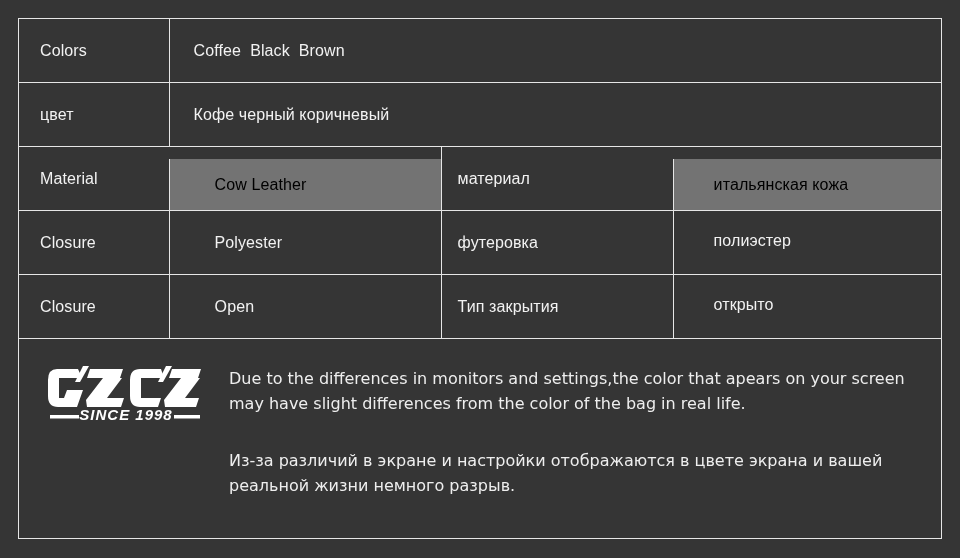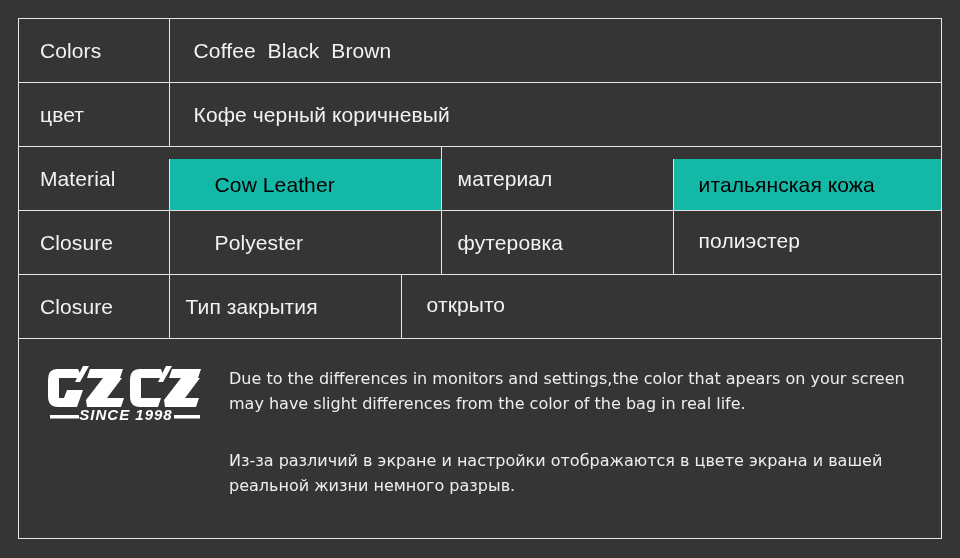--- a/index.html
+++ b/index.html
@@ -41,21 +41,21 @@
     flex: 0 0 64px;
     border-bottom: 1.4px solid #e6e6e6;
     box-sizing: border-box;
   }
 
   .cell {
     display: flex;
     align-items: center;
     box-sizing: border-box;
     color: #f2f2f2;
-    font-size: 21px;
+    font-size: 16px;
     letter-spacing: 0.1px;
     white-space: pre;
     overflow: hidden;
   }
 
   .cell.label {
     flex: 0 0 149.6px;
     padding-left: 21px;
   }
 
@@ -73,26 +73,26 @@
   .cell.col2 {
     flex: 0 0 272px;
     padding-left: 45px;
   }
   .cell.col3 {
     flex: 0 0 232px;
     padding-left: 16px;
   }
   .cell.col4 {
     flex: 1 1 auto;
-    padding-left: 25px;
+    padding-left: 40px;
   }
 
   
   .cell.invert {
-    background: #14b8a6;
+    background: #737373;
     color: #000000;
     margin-top: 12px;
   }
 
   
   .cell.col4 .lift {
     position: relative;
     top: -2px;
   }
 
@@ -162,20 +162,21 @@
 
     <div class="spec-row">
       <div class="cell label">Closure</div>
       <div class="cell col2 divider">Polyester</div>
       <div class="cell col3 divider">футеровка</div>
       <div class="cell col4 divider"><span class="lift">полиэстер</span></div>
     </div>
 
     <div class="spec-row">
       <div class="cell label">Closure</div>
+      <div class="cell col2 divider">Open</div>
       <div class="cell col3 divider">Тип закрытия</div>
       <div class="cell col4 divider"><span class="lift">открыто</span></div>
     </div>
 
     <div class="spec-row note-row">
 
       <div class="logo-wrap">
         <svg class="logo" viewBox="0 0 310 120" aria-hidden="true">
           <g fill="#ffffff">
 

